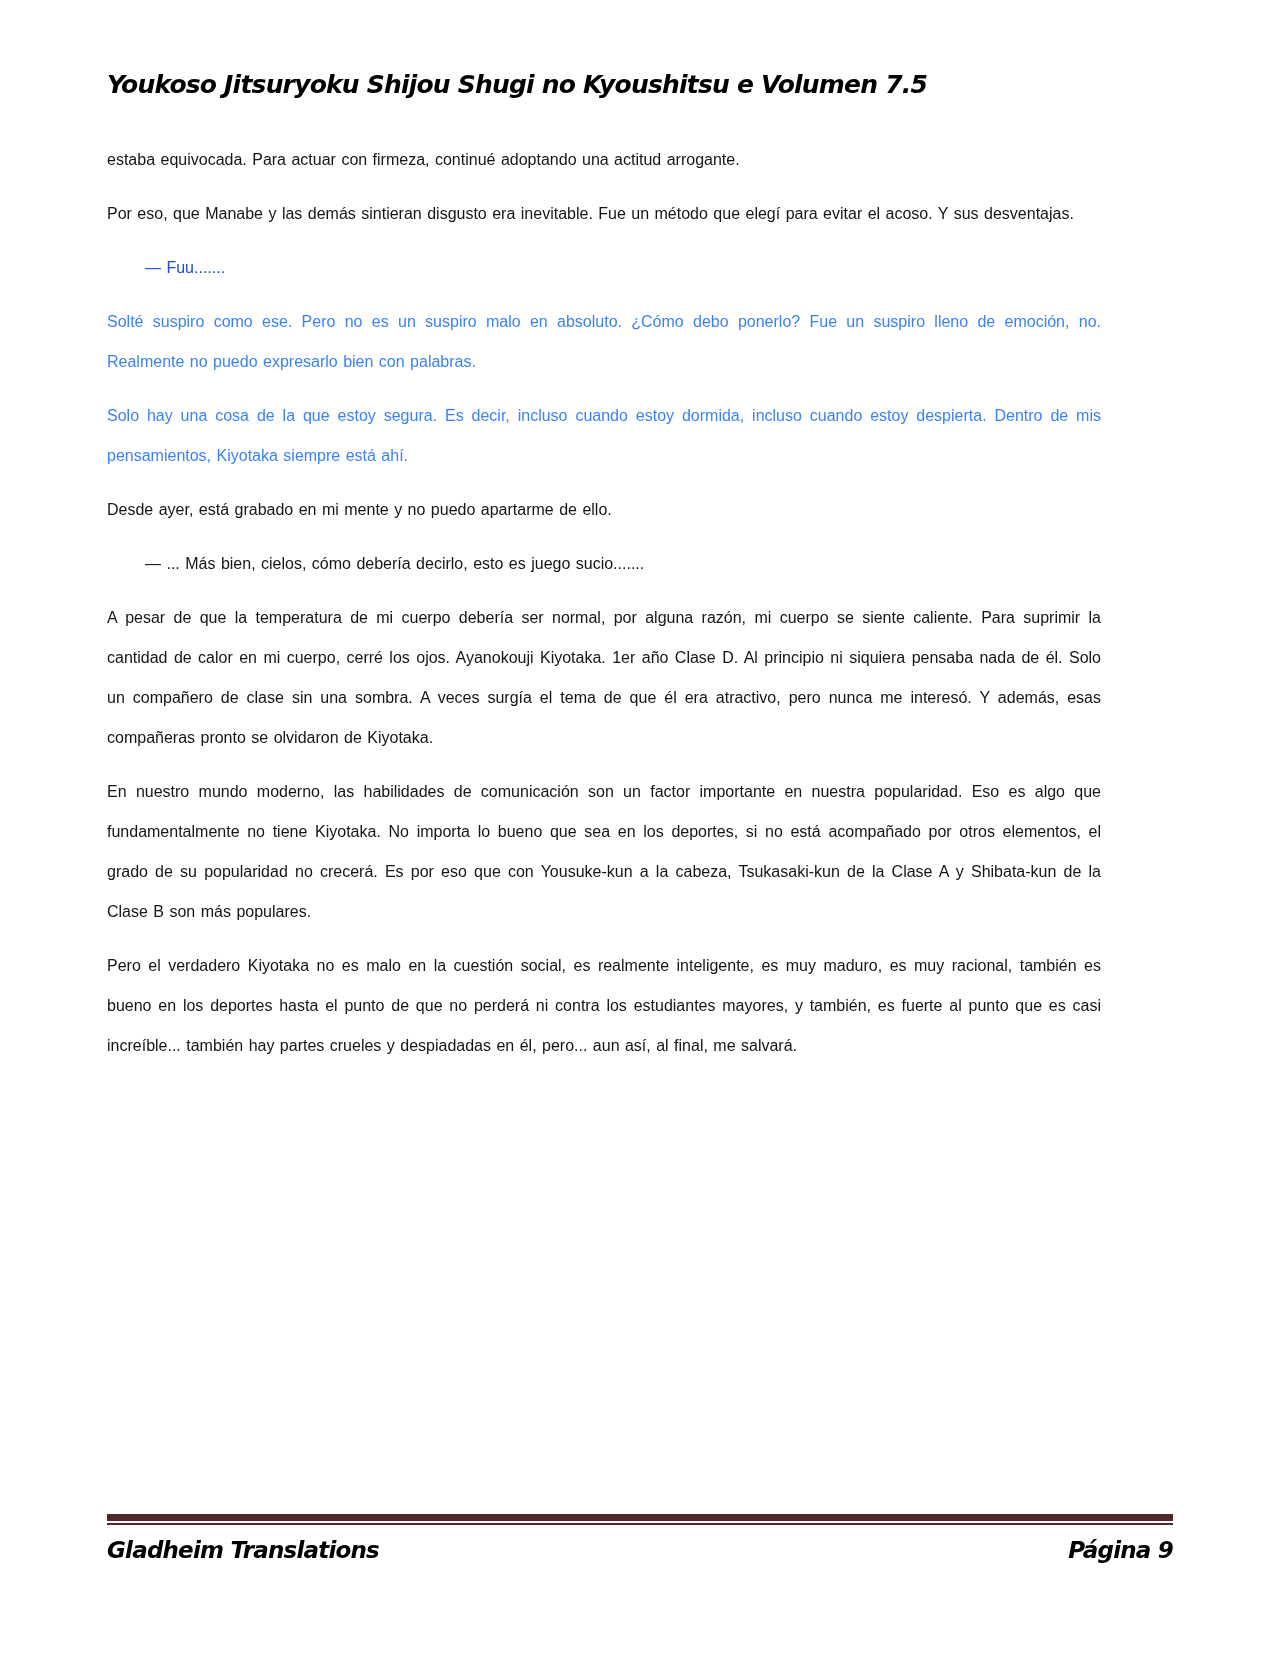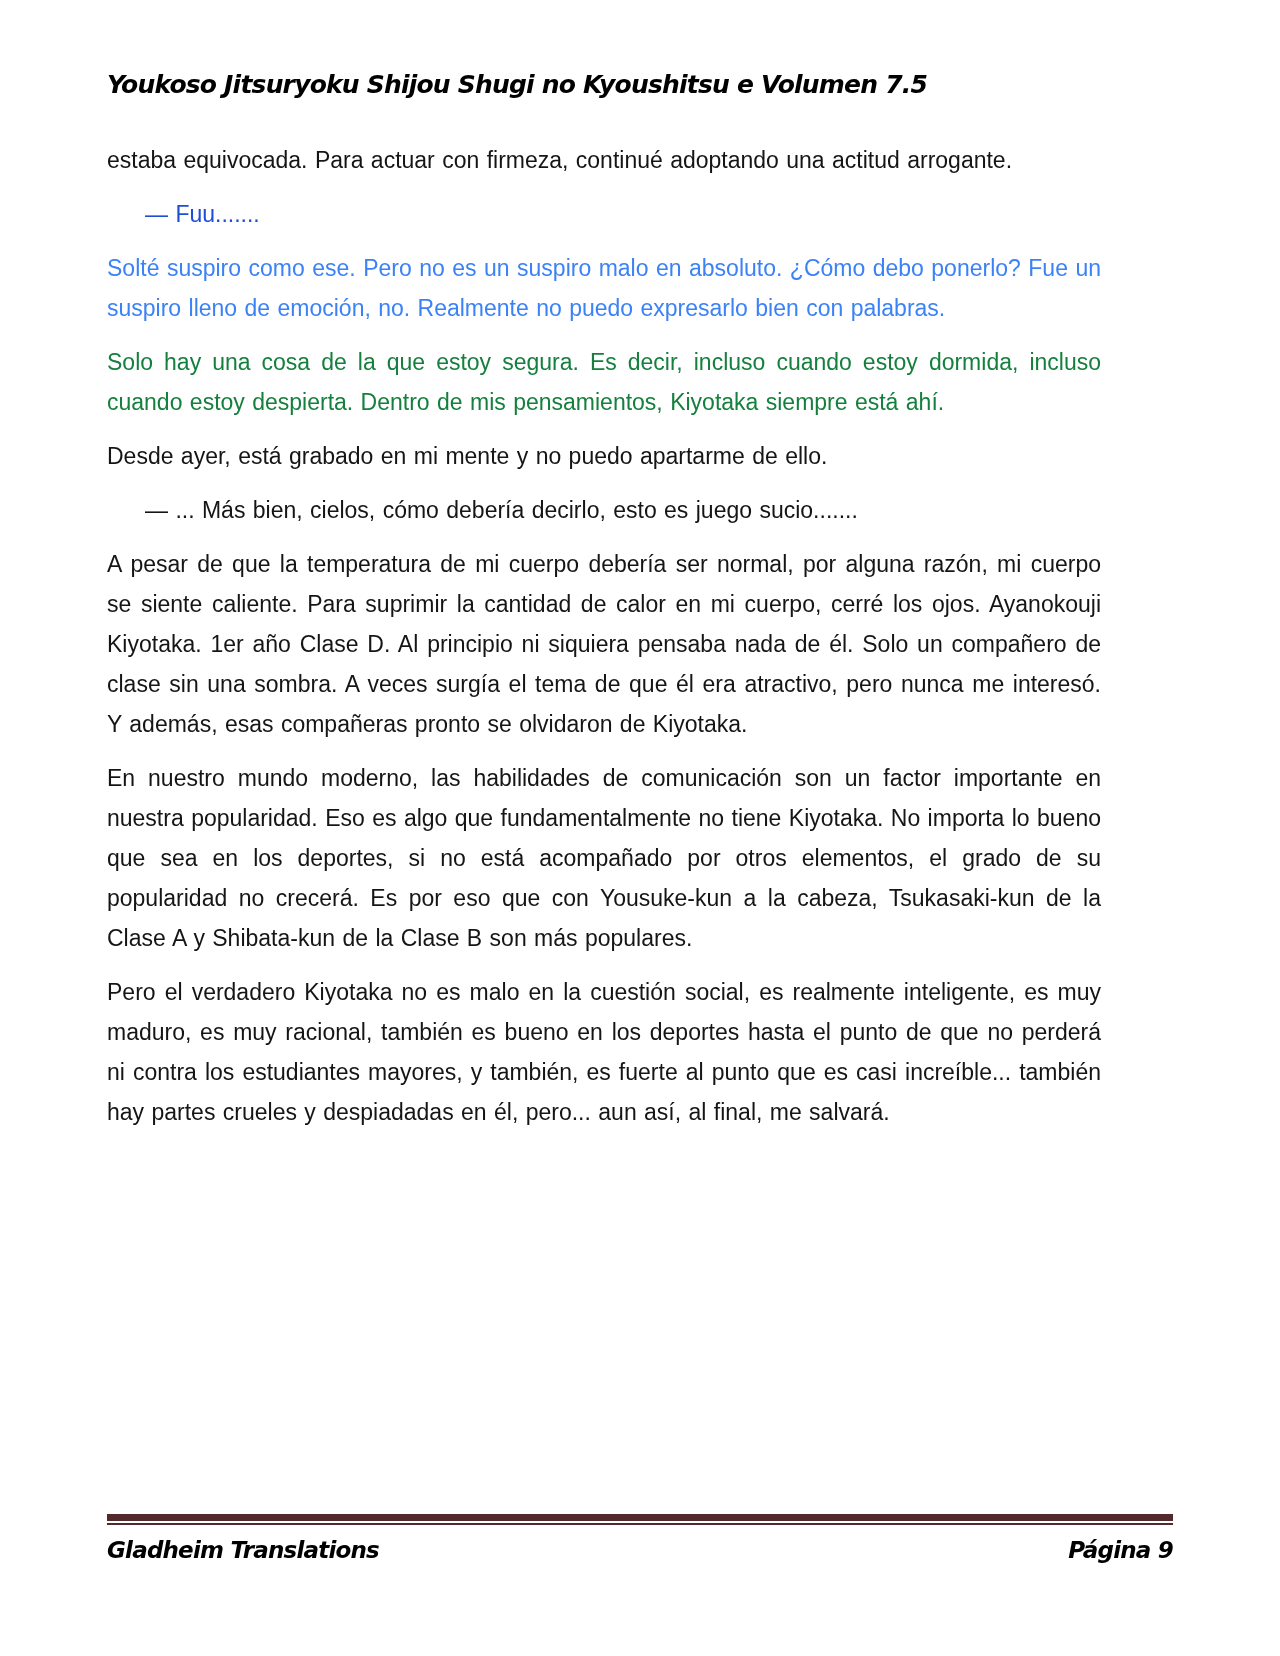--- a/index.html
+++ b/index.html
@@ -32,21 +32,21 @@
     white-space: nowrap;
   }
   .content {
     position: absolute;
     left: 107px;
     top: 140px;
     width: 1006px;
   }
   .content p.para {
     margin: 0 12px 14px 0;
-    font-size: 23px;
+    font-size: 16px;
     line-height: 40px;
     text-align: justify;
     color: #151515;
     word-spacing: 1px;
   }
   .content p.dialogue {
     text-align: left;
     text-indent: 38px;
   }
   .footer-rule {
@@ -84,23 +84,24 @@
 <body>
 
 <div class="page">
 
   <div class="header">
     <div class="header-title">Youkoso Jitsuryoku Shijou Shugi no Kyoushitsu e Volumen 7.5</div>
   </div>
 
   <div class="content" id="body-content">
       <p class="para" style="color: rgb(21, 21, 21);">estaba equivocada. Para actuar con firmeza, continué adoptando una actitud arrogante.</p>
+      <p class="para" style="color: rgb(21, 21, 21);">Por eso, que Manabe y las demás sintieran disgusto era inevitable. Fue un método que elegí para evitar el acoso. Y sus desventajas.</p>
       <p class="para dialogue" style="color: #1d4ed8;">— Fuu.......</p>
       <p class="para" style="color: #3b82f6;">Solté suspiro como ese. Pero no es un suspiro malo en absoluto. ¿Cómo debo ponerlo? Fue un suspiro lleno de emoción, no. Realmente no puedo expresarlo bien con palabras.</p>
-      <p class="para" style="color: #15803d;">Solo hay una cosa de la que estoy segura. Es decir, incluso cuando estoy dormida, incluso cuando estoy despierta. Dentro de mis pensamientos, Kiyotaka siempre está ahí.</p>
+      <p class="para" style="color: #3b82f6;">Solo hay una cosa de la que estoy segura. Es decir, incluso cuando estoy dormida, incluso cuando estoy despierta. Dentro de mis pensamientos, Kiyotaka siempre está ahí.</p>
       <p class="para" style="color: rgb(21, 21, 21);">Desde ayer, está grabado en mi mente y no puedo apartarme de ello.</p>
       <p class="para dialogue" style="color: rgb(21, 21, 21);">— ... Más bien, cielos, cómo debería decirlo, esto es juego sucio.......</p>
       <p class="para" style="color: rgb(21, 21, 21);">A pesar de que la temperatura de mi cuerpo debería ser normal, por alguna razón, mi cuerpo se siente caliente. Para suprimir la cantidad de calor en mi cuerpo, cerré los ojos. Ayanokouji Kiyotaka. 1er año Clase D. Al principio ni siquiera pensaba nada de él. Solo un compañero de clase sin una sombra. A veces surgía el tema de que él era atractivo, pero nunca me interesó. Y además, esas compañeras pronto se olvidaron de Kiyotaka.</p>
       <p class="para" style="color: rgb(21, 21, 21);">En nuestro mundo moderno, las habilidades de comunicación son un factor importante en nuestra popularidad. Eso es algo que fundamentalmente no tiene Kiyotaka. No importa lo bueno que sea en los deportes, si no está acompañado por otros elementos, el grado de su popularidad no crecerá. Es por eso que con Yousuke-kun a la cabeza, Tsukasaki-kun de la Clase A y Shibata-kun de la Clase B son más populares.</p>
       <p class="para" style="color: rgb(21, 21, 21);">Pero el verdadero Kiyotaka no es malo en la cuestión social, es realmente inteligente, es muy maduro, es muy racional, también es bueno en los deportes hasta el punto de que no perderá ni contra los estudiantes mayores, y también, es fuerte al punto que es casi increíble... también hay partes crueles y despiadadas en él, pero... aun así, al final, me salvará.</p>
     </div>
 
   <div class="footer-rule">
     <div class="rule-thick" style="background: rgb(83, 42, 44);"></div>
     <div class="rule-thin" style="background: rgb(83, 42, 44);"></div>

